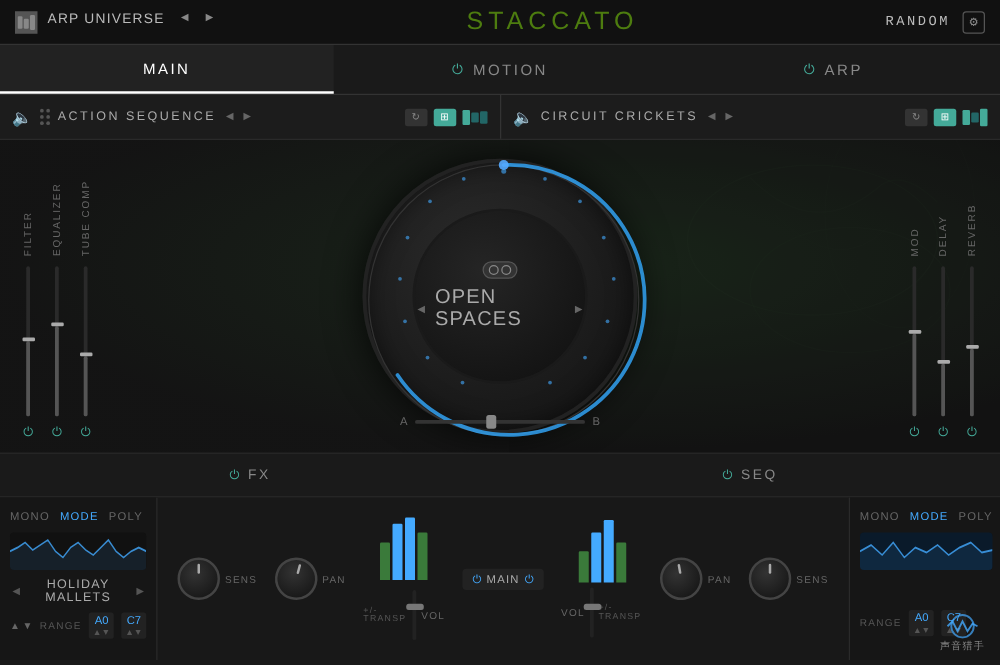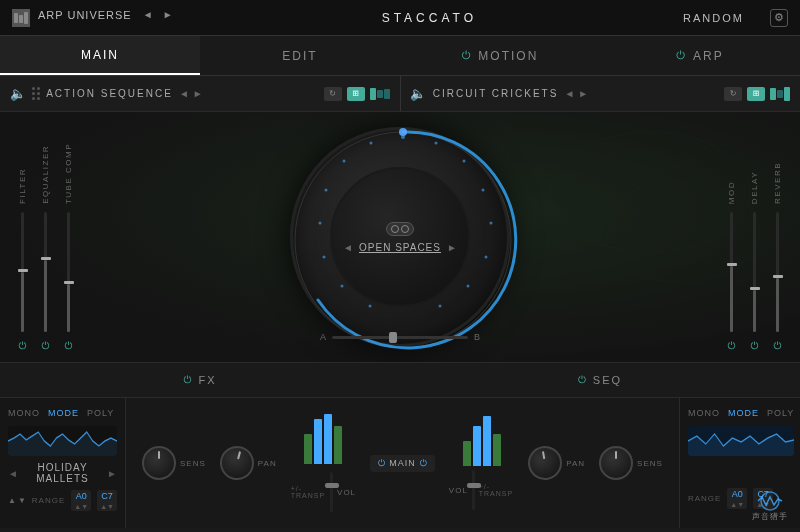--- a/index.html
+++ b/index.html
@@ -39,27 +39,27 @@
       letter-spacing: 1px;
       text-transform: uppercase;
     }
     .nav-arrows {
       display: flex; gap: 4px; align-items: center;
     }
     .nav-arrow {
       font-size: 10px; color: #888; cursor: pointer; padding: 0 3px;
     }
     .top-bar-center {
-      font-size: 12px;
+      font-size: 20px;
       letter-spacing: 4px;
-      color: #e5e5e5;
+      color: #4d7c0f;
       font-weight: 300;
     }
     .top-bar-right {
-      display: flex; align-items: center; gap: 26px;
+      display: flex; align-items: center; gap: 10px; font-family: Liberation Mono, monospace;
     }
     .random-btn {
       font-size: 11px; color: #bbb; letter-spacing: 2px; cursor: pointer;
     }
     .gear-icon {
       width: 18px; height: 18px;
       border: 1px solid #555;
       border-radius: 3px;
       display: flex; align-items: center; justify-content: center;
       font-size: 11px; color: #888; cursor: pointer;
@@ -263,21 +263,21 @@
     .link-circle {
       width: 8px; height: 8px;
       border-radius: 50%;
       border: 1.5px solid #888;
     }
     .knob-preset-nav {
       display: flex; align-items: center; gap: 6px;
     }
     .preset-arrow { font-size: 10px; color: #666; cursor: pointer; }
     .preset-name {
-      font-size: 10px; color: #aaa; letter-spacing: 1px; text-transform: uppercase; text-decoration: underline;
+      font-size: 16px; color: #aaa; letter-spacing: 1px; text-transform: uppercase;
     }
     .knob-bottom-bar {
       position: absolute;
       bottom: 10px;
       left: 50%;
       transform: translateX(-50%);
       width: 160px;
       display: flex;
       align-items: center;
       gap: 6px;
@@ -511,23 +511,20 @@
   <div class="top-bar-center">STACCATO</div>
   <div class="top-bar-right">
     <span class="random-btn">RANDOM</span>
     <div class="gear-icon">⚙</div>
   </div>
 </div>
 
 <div class="nav-tabs">
   <div class="nav-tab active">
     <span>MAIN</span>
-  </div>
-  <div class="nav-tab">
-    <span>EDIT</span>
   </div>
   <div class="nav-tab">
     <span class="power-icon">⏻</span>
     <span>MOTION</span>
   </div>
   <div class="nav-tab">
     <span class="power-icon">⏻</span>
     <span>ARP</span>
   </div>
 </div>

